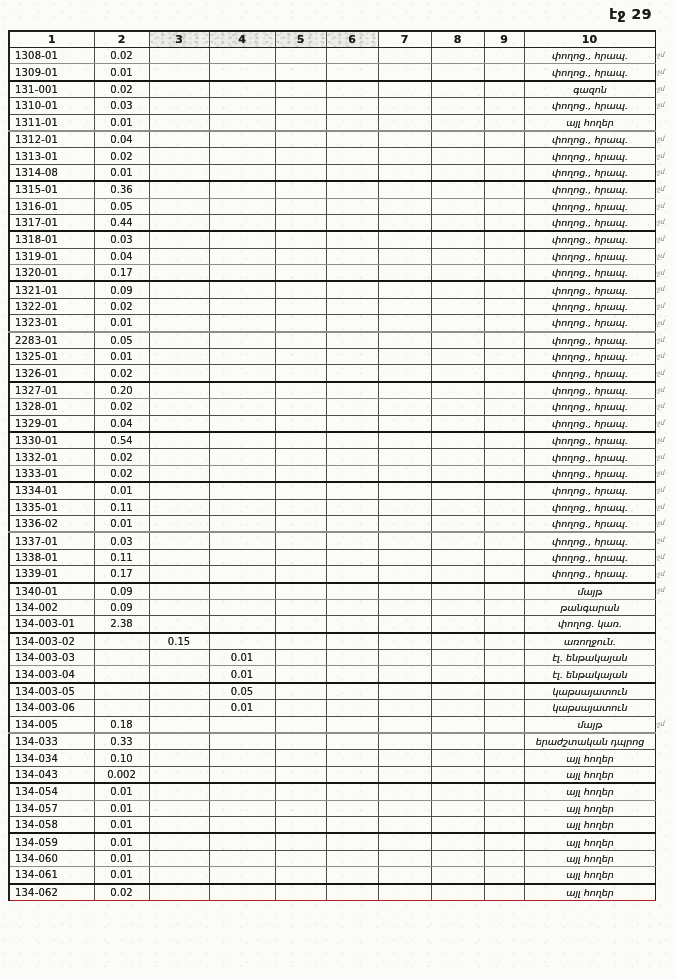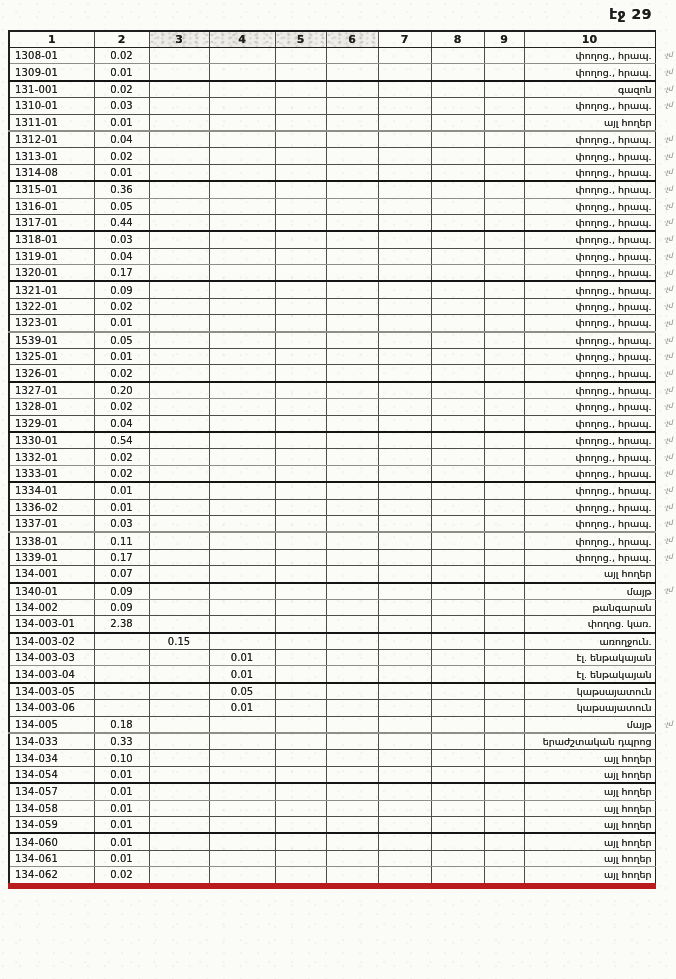--- a/index.html
+++ b/index.html
@@ -37,33 +37,33 @@
   .grid thead .smudge{
     background-image:
       radial-gradient(circle at 22% 42%, rgba(0,0,0,.14) 0 1px, transparent 1.7px),
       radial-gradient(circle at 64% 62%, rgba(0,0,0,.11) 0 1px, transparent 1.7px),
       radial-gradient(circle at 82% 28%, rgba(0,0,0,.09) 0 1px, transparent 1.5px),
       linear-gradient(90deg,#f1f0ec,#e9e8e3 45%,#f3f2ee);
     background-size:11px 7px,13px 9px,7px 5px,100% 100%;
   }
   .grid .col-code{text-align:left;padding-left:5px;letter-spacing:.2px;margin-top:16px;}
   .grid .col-num{text-align:center;}
-  .grid .col-use{text-align:right;font-size:9.5px;padding-left:4px;}
+  .grid .col-use{text-align:center;font-size:9.5px;padding-left:4px;font-style:italic;}
   .grid td.first{border-left:2px solid #1f1f1f;}
   .grid th.first{border-left:2px solid #1f1f1f;}
   .grid td.lastcol,.grid th.lastcol{border-right:1.8px solid #1f1f1f;margin-top:28px;}
   .grid td.markcell{
     border:none;background:transparent;text-shadow:none;
-    font-size:7px;color:#85837e;text-align:right;padding:0 1px 0 0;
+    font-size:7px;color:#85837e;padding:0 1px 0 0;
     font-style:italic;letter-spacing:-.3px;
   }
   
   .grid tbody tr:nth-child(3n+2) .bc{border-bottom-width:2px;border-bottom-color:#141414;}
   .grid tbody tr:nth-child(4n+1) .bc{border-bottom-color:#8f8d88;}
-  .grid tbody tr:last-child .bc{border-bottom:6px solid #b91c1c;}
+  .grid tbody tr:last-child .bc{border-bottom:1px solid #b91c1c;}
 </style>
 </head>
 <body>
 
 <div class="scan-noise"></div>
 
 <div class="page-label">էջ 29</div>
 
 <table class="grid">
   <colgroup>
@@ -310,21 +310,21 @@
         <td class="bc col-num"></td>
         <td class="bc "></td>
         <td class="bc "></td>
         <td class="bc "></td>
         <td class="bc "></td>
         <td class="bc "></td>
         <td class="bc col-use lastcol">փողոց., հրապ.</td>
         <td class="markcell">-չմ</td>
       </tr>
       <tr>
-        <td class="bc col-code first">1539-01</td>
+        <td class="bc col-code first">2283-01</td>
         <td class="bc col-num">0.05</td>
         <td class="bc col-num"></td>
         <td class="bc col-num"></td>
         <td class="bc "></td>
         <td class="bc "></td>
         <td class="bc "></td>
         <td class="bc "></td>
         <td class="bc "></td>
         <td class="bc col-use lastcol">փողոց., հրապ.</td>
         <td class="markcell">-չմ</td>
@@ -440,20 +440,33 @@
         <td class="bc col-num"></td>
         <td class="bc "></td>
         <td class="bc "></td>
         <td class="bc "></td>
         <td class="bc "></td>
         <td class="bc "></td>
         <td class="bc col-use lastcol">փողոց., հրապ.</td>
         <td class="markcell">-չմ</td>
       </tr>
       <tr>
+        <td class="bc col-code first">1335-01</td>
+        <td class="bc col-num">0.11</td>
+        <td class="bc col-num"></td>
+        <td class="bc col-num"></td>
+        <td class="bc "></td>
+        <td class="bc "></td>
+        <td class="bc "></td>
+        <td class="bc "></td>
+        <td class="bc "></td>
+        <td class="bc col-use lastcol">փողոց., հրապ.</td>
+        <td class="markcell">-չմ</td>
+      </tr>
+      <tr>
         <td class="bc col-code first">1336-02</td>
         <td class="bc col-num">0.01</td>
         <td class="bc col-num"></td>
         <td class="bc col-num"></td>
         <td class="bc "></td>
         <td class="bc "></td>
         <td class="bc "></td>
         <td class="bc "></td>
         <td class="bc "></td>
         <td class="bc col-use lastcol">փողոց., հրապ.</td>
@@ -492,33 +505,20 @@
         <td class="bc col-num"></td>
         <td class="bc "></td>
         <td class="bc "></td>
         <td class="bc "></td>
         <td class="bc "></td>
         <td class="bc "></td>
         <td class="bc col-use lastcol">փողոց., հրապ.</td>
         <td class="markcell">-չմ</td>
       </tr>
       <tr>
-        <td class="bc col-code first">134-001</td>
-        <td class="bc col-num">0.07</td>
-        <td class="bc col-num"></td>
-        <td class="bc col-num"></td>
-        <td class="bc "></td>
-        <td class="bc "></td>
-        <td class="bc "></td>
-        <td class="bc "></td>
-        <td class="bc "></td>
-        <td class="bc col-use lastcol">այլ հողեր</td>
-        <td class="markcell"></td>
-      </tr>
-      <tr>
         <td class="bc col-code first">1340-01</td>
         <td class="bc col-num">0.09</td>
         <td class="bc col-num"></td>
         <td class="bc col-num"></td>
         <td class="bc "></td>
         <td class="bc "></td>
         <td class="bc "></td>
         <td class="bc "></td>
         <td class="bc "></td>
         <td class="bc col-use lastcol">մայթ</td>
@@ -637,20 +637,33 @@
         <td class="bc "></td>
         <td class="bc "></td>
         <td class="bc "></td>
         <td class="bc "></td>
         <td class="bc col-use lastcol">երաժշտական դպրոց</td>
         <td class="markcell"></td>
       </tr>
       <tr>
         <td class="bc col-code first">134-034</td>
         <td class="bc col-num">0.10</td>
+        <td class="bc col-num"></td>
+        <td class="bc col-num"></td>
+        <td class="bc "></td>
+        <td class="bc "></td>
+        <td class="bc "></td>
+        <td class="bc "></td>
+        <td class="bc "></td>
+        <td class="bc col-use lastcol">այլ հողեր</td>
+        <td class="markcell"></td>
+      </tr>
+      <tr>
+        <td class="bc col-code first">134-043</td>
+        <td class="bc col-num">0.002</td>
         <td class="bc col-num"></td>
         <td class="bc col-num"></td>
         <td class="bc "></td>
         <td class="bc "></td>
         <td class="bc "></td>
         <td class="bc "></td>
         <td class="bc "></td>
         <td class="bc col-use lastcol">այլ հողեր</td>
         <td class="markcell"></td>
       </tr>

